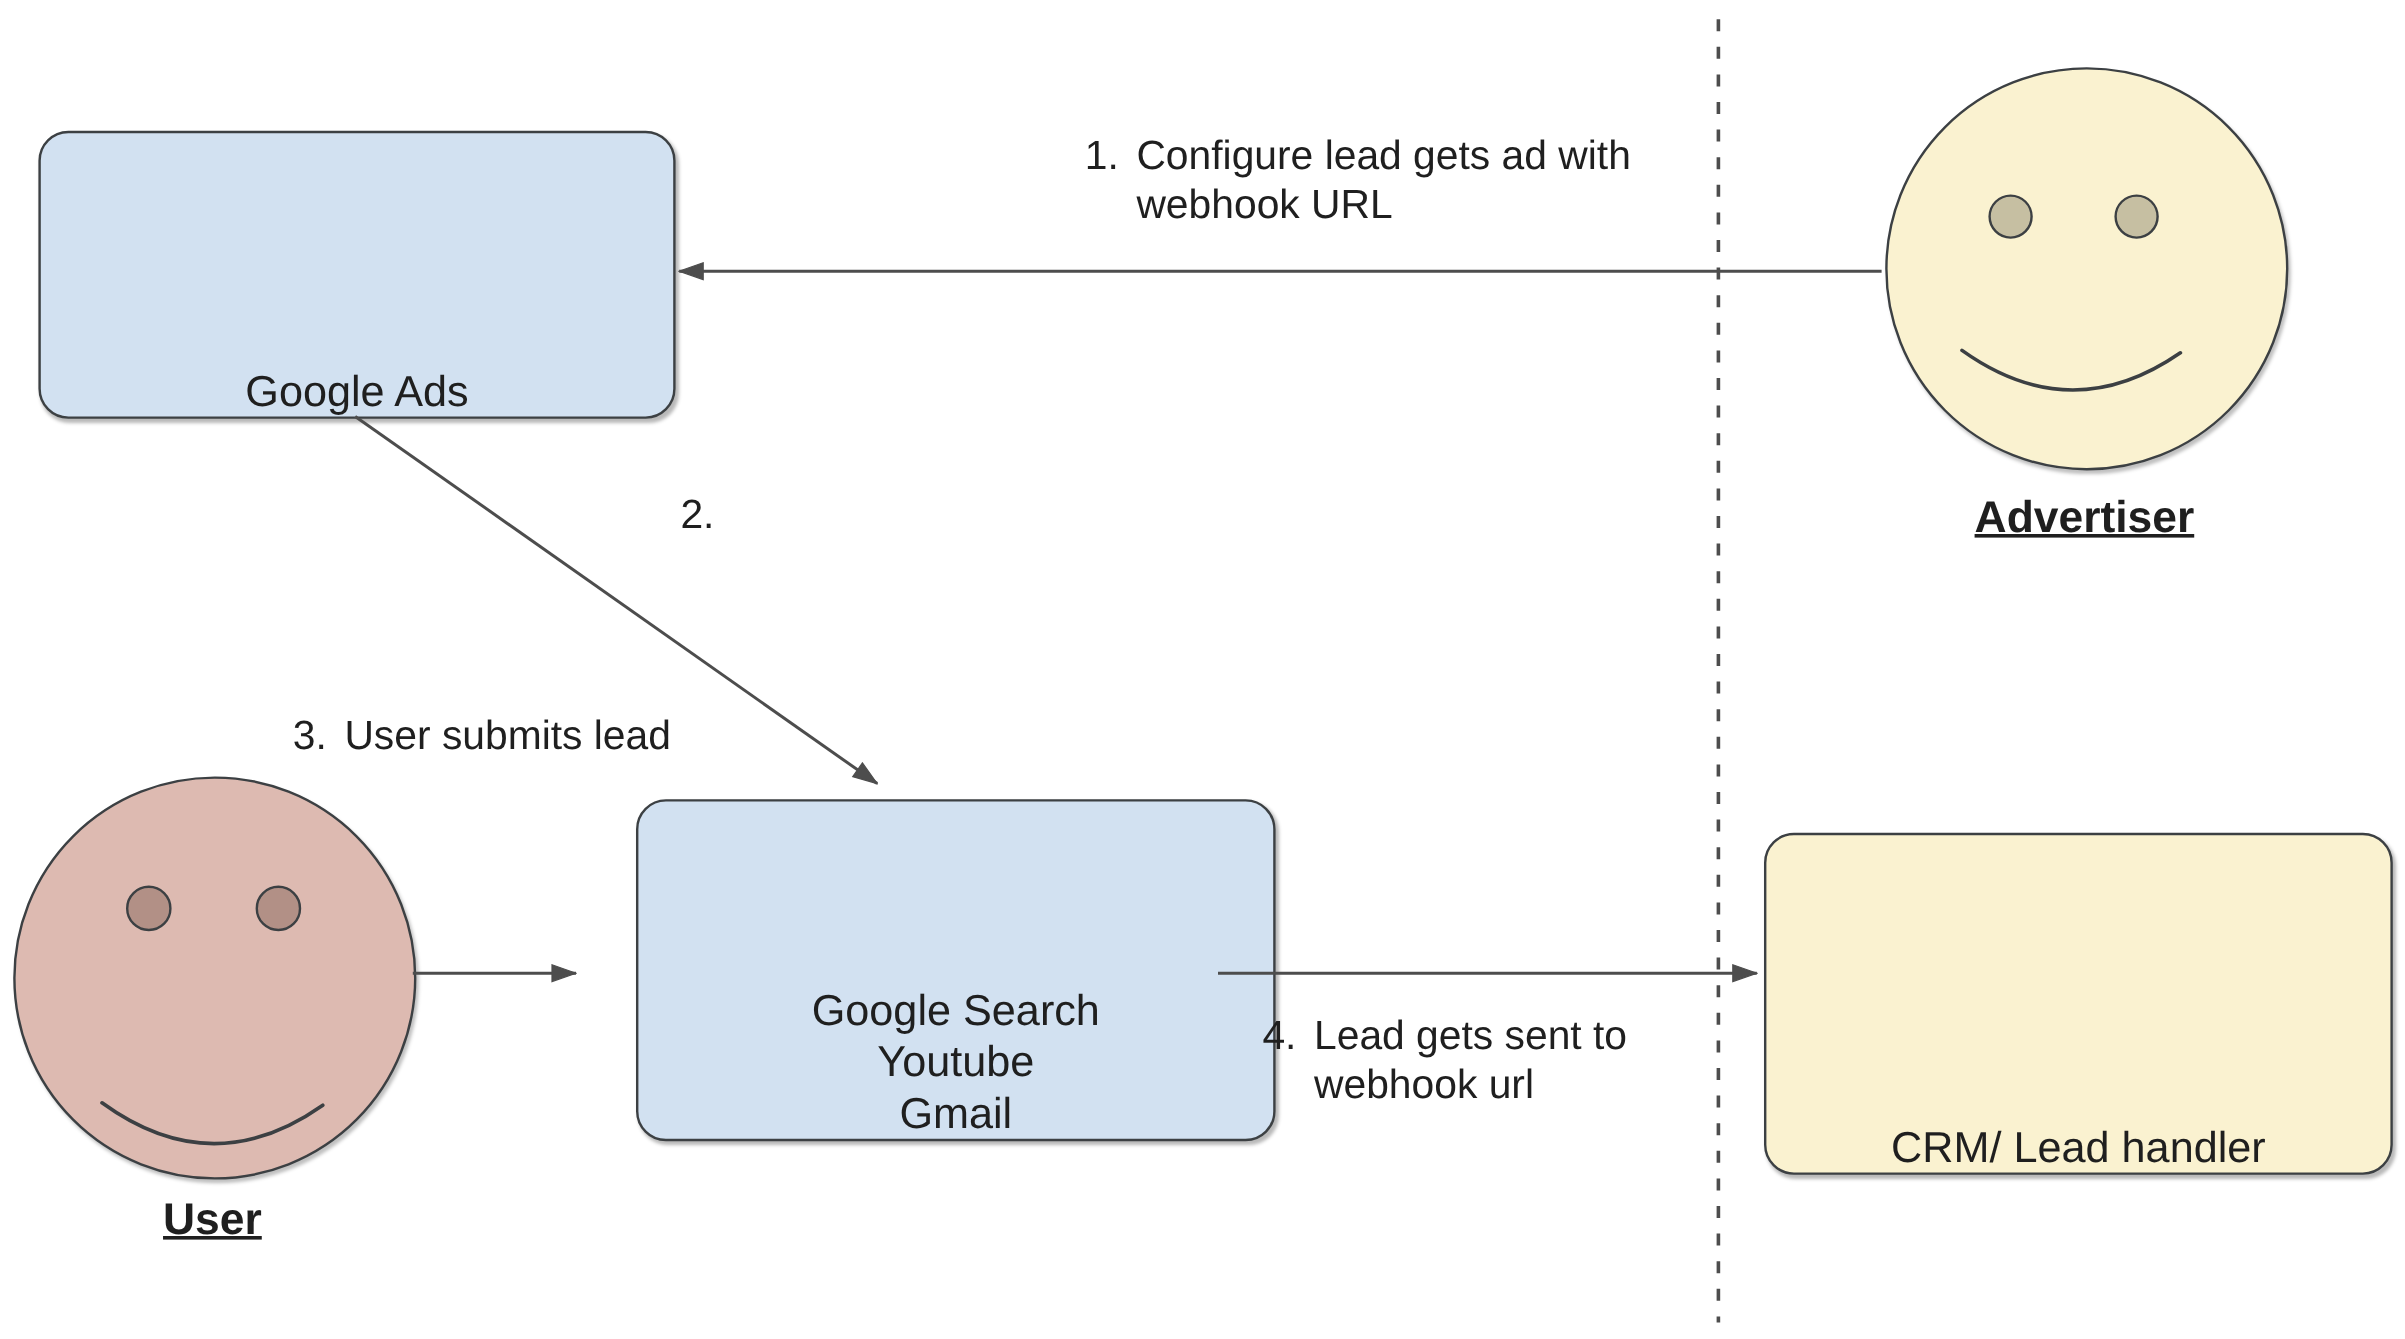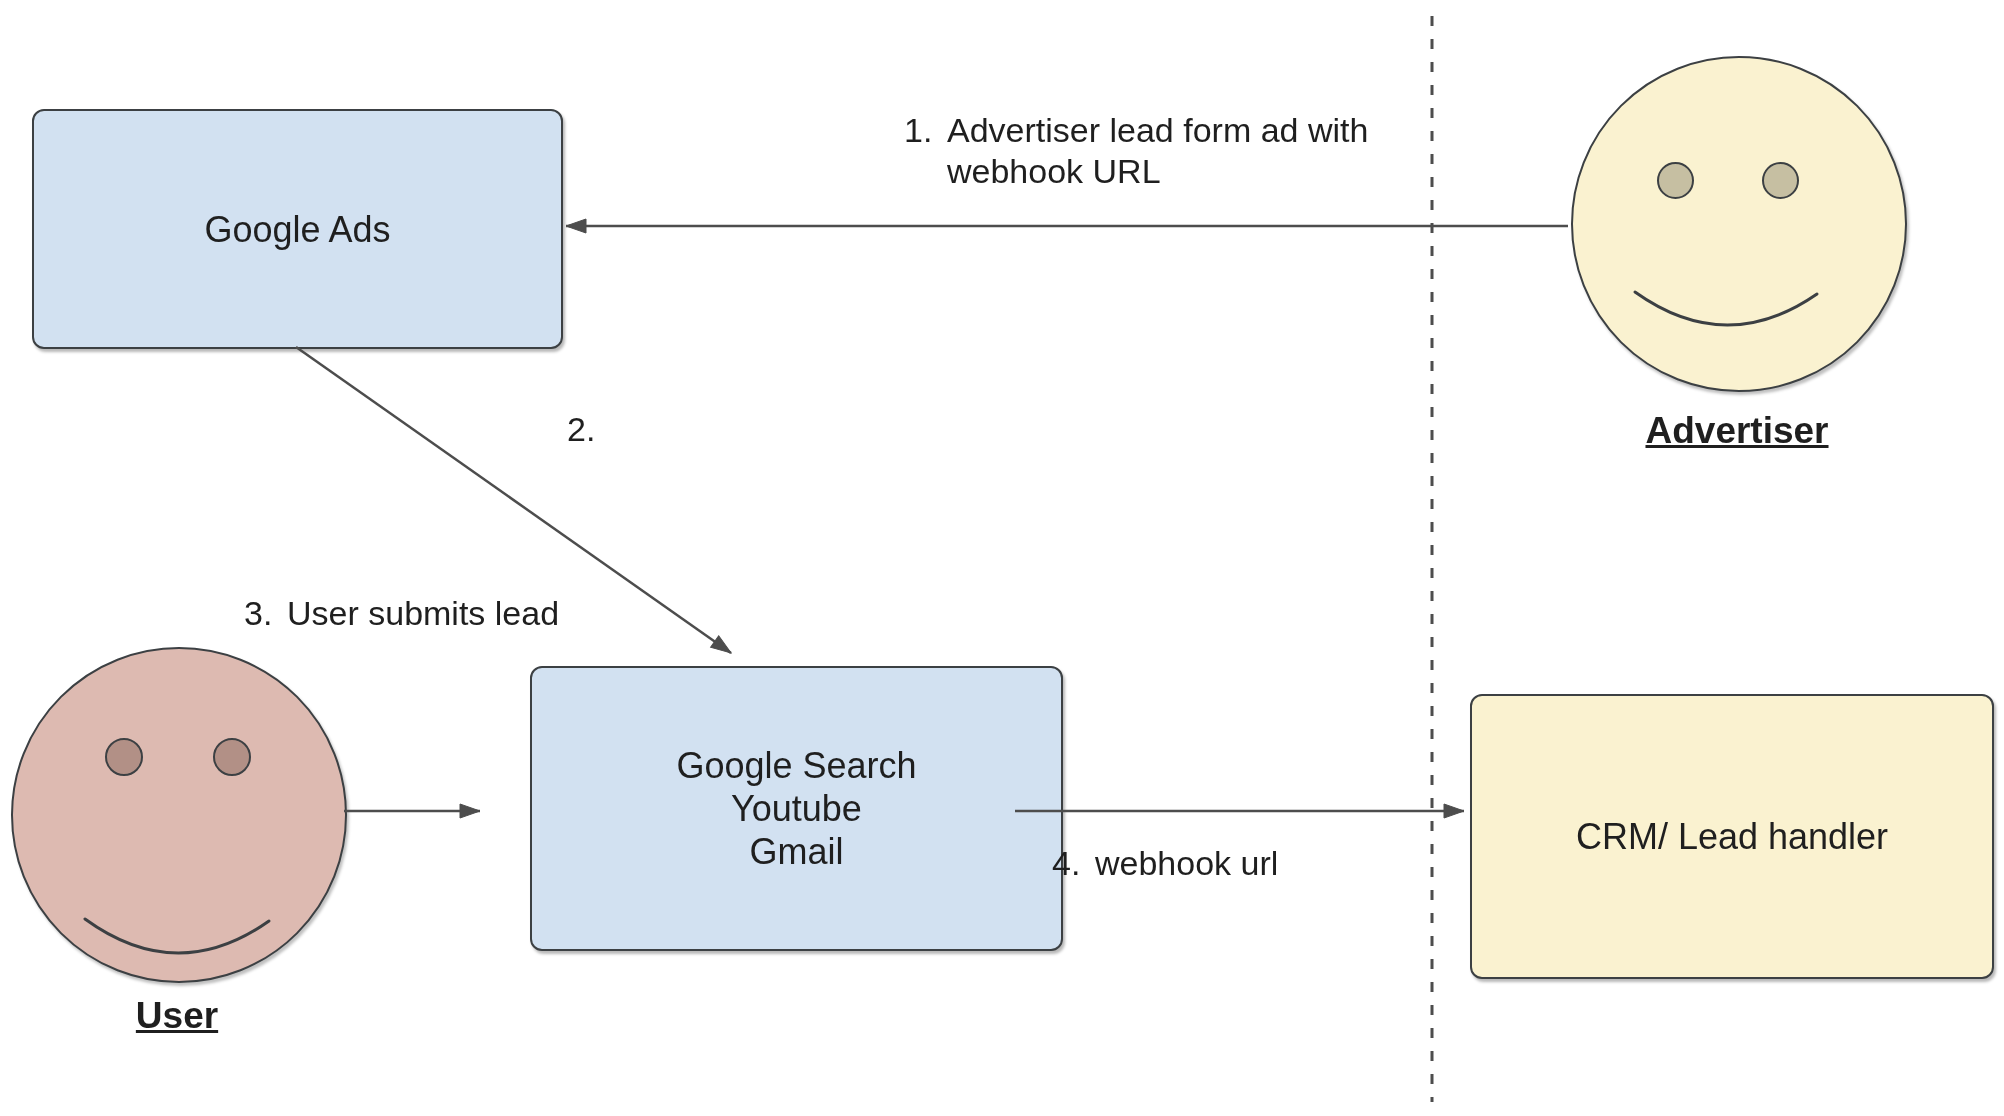--- a/index.html
+++ b/index.html
@@ -10,26 +10,26 @@
     background: #ffffff;
     overflow: hidden;
     font-family: "Liberation Sans", "DejaVu Sans", sans-serif;
     color: var(--text, #1f1f1f);
   }
 
   
   .box {
     position: absolute;
     border: 2.5px solid var(--shapeBorder, #3c4043);
-    border-radius: 12px;
+    border-radius: 25px;
     box-shadow: 2px 3px 3px rgba(0,0,0,0.28);
     display: flex;
     flex-direction: column;
     align-items: center;
-    justify-content: center;
+    justify-content: flex-end;
     text-align: center;
     font-size: 36px;
     line-height: 43px;
     z-index: 1;
   }
   .box.blue   { background: var(--blueFill, #d2e1f1); }
   .box.yellow { background: var(--yellowFill, #faf2d0); }
 
   #box-google-ads       { left: 32px;   top: 109px; width: 527px; height: 236px; }
   #box-google-surfaces  { left: 486px;  top: 666px; width: 529px; height: 281px; margin-left: 44px; }
@@ -140,37 +140,38 @@
     <div class="eye left"></div>
     <div class="eye right"></div>
   </div>
 
   <div id="label-advertiser" class="actor-label">Advertiser</div>
   <div id="label-user" class="actor-label">User</div>
 
   <div id="step-1" class="step">
     <span class="num">1.</span>
     <span class="txt">
-      <span style="display:block">Advertiser lead form ad with</span>
+      <span style="display:block">Configure lead gets ad with</span>
       <span style="display:block">webhook URL</span>
     </span>
   </div>
 
   <div id="step-2" class="step">
     <span class="num">2.</span>
   </div>
 
   <div id="step-3" class="step">
     <span class="num">3.</span>
     <span class="txt">User submits lead</span>
   </div>
 
   <div id="step-4" class="step">
     <span class="num">4.</span>
     <span class="txt">
+      <span style="display:block">Lead gets sent to</span>
       <span style="display:block">webhook url</span>
     </span>
   </div>
 
   <svg id="connectors" viewBox="0 0 2004 1116" xmlns="http://www.w3.org/2000/svg">
     <defs>
       <marker id="arrowhead" viewBox="0 0 22 16" refX="21" refY="8" markerWidth="22" markerHeight="16" markerUnits="userSpaceOnUse" orient="auto">
         <path d="M1,1 L21,8 L1,15 Z"></path>
       </marker>
     </defs>

